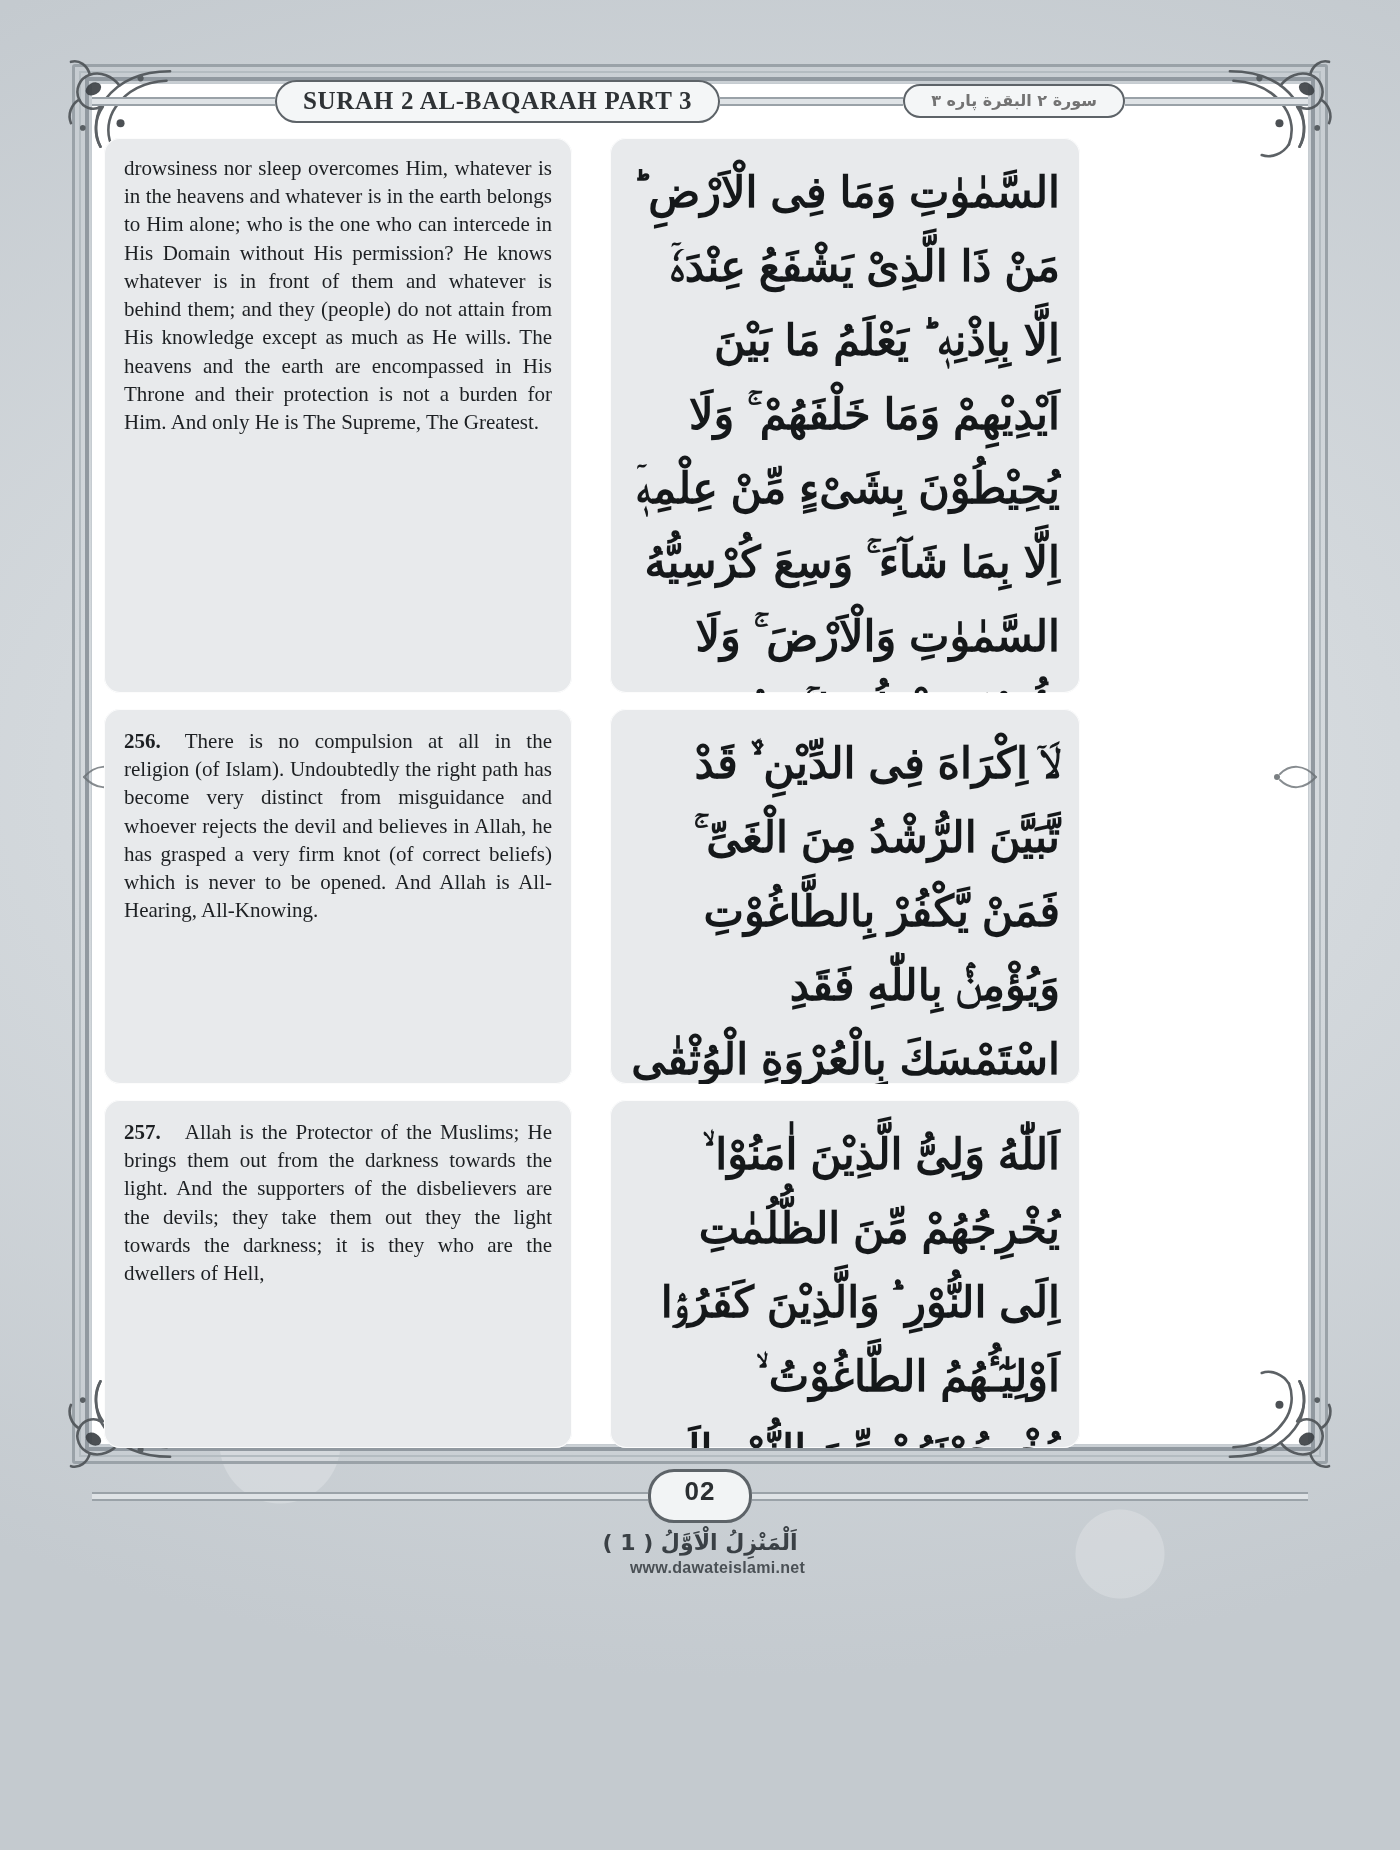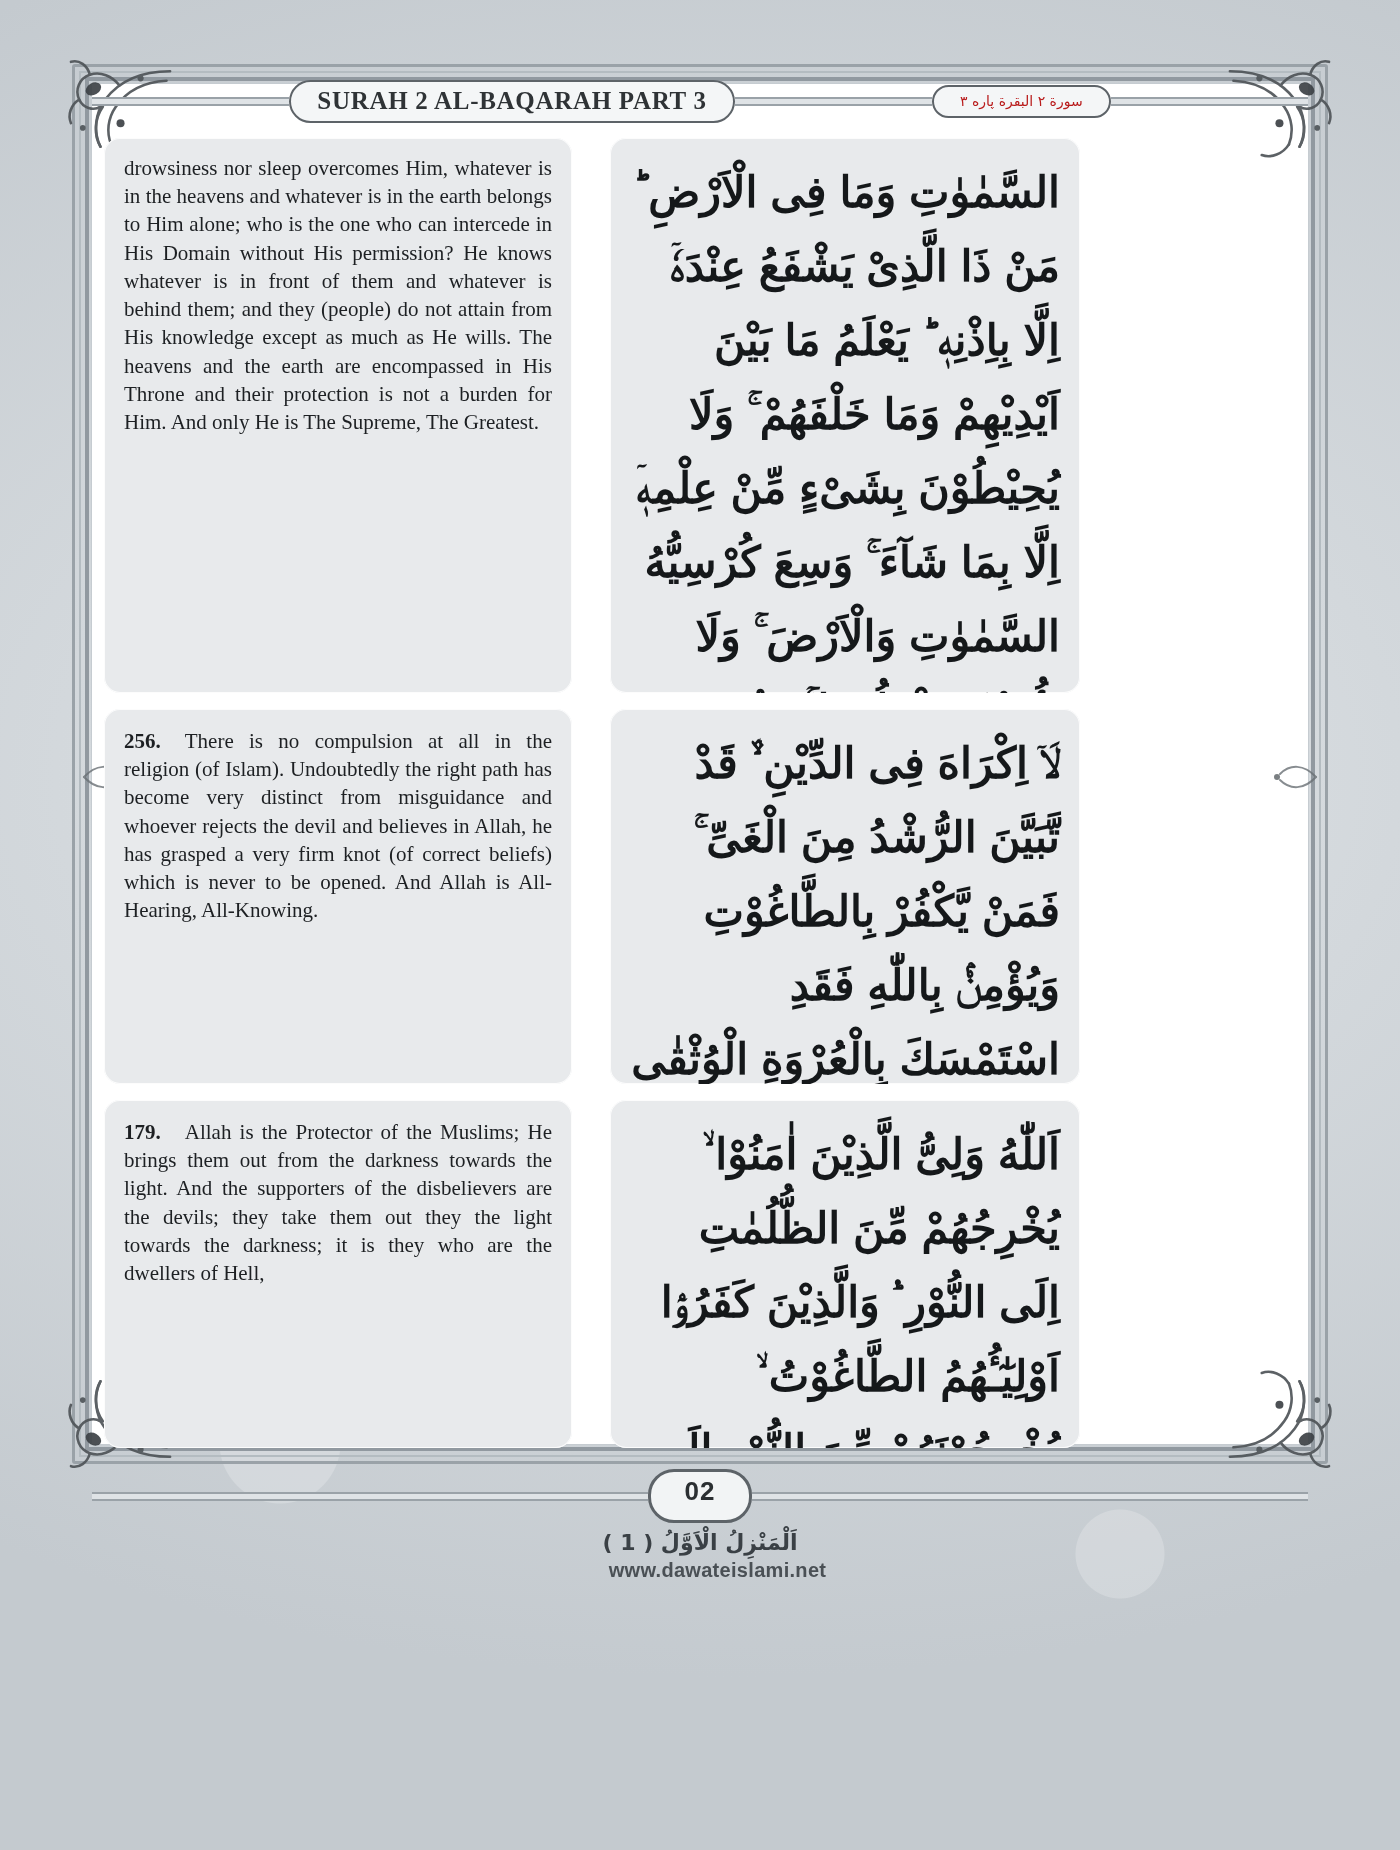--- a/index.html
+++ b/index.html
@@ -113,23 +113,23 @@
   }
   .hdr-pill-en {
     font-family: "Liberation Serif", serif;
     font-size: 25px;
     font-weight: 700;
     letter-spacing: .7px;
     color: #2f3336;
   }
   .hdr-pill-ar {
     font-family: "DejaVu Sans", sans-serif;
-    font-size: 14px;
-    font-weight: 400;
-    color: #b91c1c;
+    font-size: 16px;
+    font-weight: 700;
+    color: #737373;
     direction: rtl;
   }
 
   
   .content {
     position: absolute;
     left: 104px; top: 138px;
     width: 1192px; height: 1310px;
     display: flex;
     gap: 14px;
@@ -221,21 +221,21 @@
   .manzil {
     font-family: "DejaVu Sans", sans-serif;
     font-size: 22px;
     font-weight: 700;
     color: #3a4045;
     direction: rtl;
     margin-bottom: 4px;
   }
   .site {
     font-family: "Liberation Sans", sans-serif;
-    font-size: 20px;
+    font-size: 16px;
     font-weight: 700;
     color: #4a5055;
     letter-spacing: .3px;
     padding-left: 35px;
   }
 </style>
 </head>
 <body>
 
 <div class="page">
@@ -350,21 +350,21 @@
   <div class="content">
 
     <div class="col col-en">
       <div class="card card-en h1">
         <span>drowsiness nor sleep overcomes Him, whatever is in the heavens and whatever is in the earth belongs to Him alone; who is the one who can intercede in His Domain without His permission? He knows whatever is in front of them and whatever is behind them; and they (people) do not attain from His knowledge except as much as He wills. The heavens and the earth are encompassed in His Throne and their protection is not a burden for Him. And only He is The Supreme, The Greatest.</span>
       </div>
       <div class="card card-en h2">
         <span class="vnum">256.</span><span>There is no compulsion at all in the religion (of Islam). Undoubtedly the right path has become very distinct from misguidance and whoever rejects the devil and believes in Allah, he has grasped a very firm knot (of correct beliefs) which is never to be opened. And Allah is All-Hearing, All-Knowing.</span>
       </div>
       <div class="card card-en h3 clip">
-        <span class="vnum">179.</span><span>Allah is the Protector of the Muslims; He brings them out from the darkness towards the light. And the supporters of the disbelievers are the devils; they take them out they the light towards the darkness; it is they who are the dwellers of Hell,</span>
+        <span class="vnum">257.</span><span>Allah is the Protector of the Muslims; He brings them out from the darkness towards the light. And the supporters of the disbelievers are the devils; they take them out they the light towards the darkness; it is they who are the dwellers of Hell,</span>
       </div>
     </div>
 
     <div class="col col-ar">
       <div class="card card-ar h1">
         <span>السَّمٰوٰتِ وَمَا فِى الْاَرْضِ ؕ مَنْ ذَا الَّذِیْ یَشْفَعُ عِنْدَهٗۤ اِلَّا بِاِذْنِهٖ ؕ یَعْلَمُ مَا بَیْنَ اَیْدِیْهِمْ وَمَا خَلْفَهُمْ ۚ وَلَا یُحِیْطُوْنَ بِشَیْءٍ مِّنْ عِلْمِهٖۤ اِلَّا بِمَا شَآءَ ۚ وَسِعَ كُرْسِیُّهُ السَّمٰوٰتِ وَالْاَرْضَ ۚ وَلَا یَـُٔوْدُهٗ حِفْظُهُمَا ۚ وَهُوَ الْعَلِیُّ الْعَظِیْمُ ۝</span>
       </div>
       <div class="card card-ar h2">
         <span>لَاۤ اِكْرَاهَ فِی الدِّیْنِ ۙ۫ قَدْ تَّبَیَّنَ الرُّشْدُ مِنَ الْغَیِّ ۚ فَمَنْ یَّكْفُرْ بِالطَّاغُوْتِ وَیُؤْمِنْۢ بِاللّٰهِ فَقَدِ اسْتَمْسَكَ بِالْعُرْوَةِ الْوُثْقٰى ۗ لَا انْفِصَامَ لَهَا ؕ وَاللّٰهُ سَمِیْعٌ عَلِیْمٌ ۝</span>
       </div>

